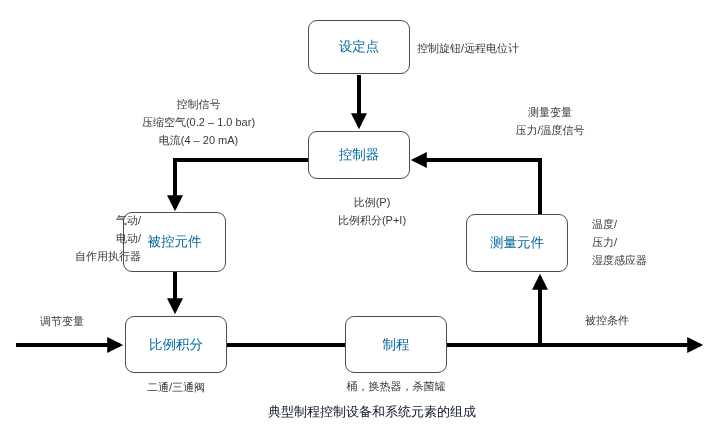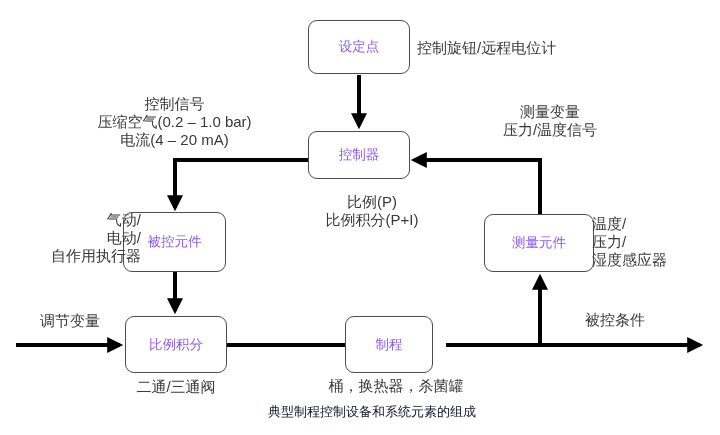--- a/index.html
+++ b/index.html
@@ -12,26 +12,26 @@
     overflow:hidden;
   }
   .wires{position:absolute;left:0;top:0;z-index:1;}
   .box{
     position:absolute;z-index:2;
     background:#ffffff;
     border:1.5px solid #4d4d4d;
     border-radius:9px;
     display:flex;align-items:center;justify-content:center;
     font-size:13.5px;
-    color:#8b5cf6;
+    color:#0369a1;
     box-sizing:border-box;
   }
   .lbl{
     position:absolute;z-index:2;
-    font-size:15px;
+    font-size:11px;
     line-height:18px;
     white-space:nowrap;
     color:#3a3a3a;
   }
   .lbl.center{text-align:center;}
   .lbl.right{text-align:right;padding-left:28px;}
   .caption{
     position:absolute;z-index:2;
     font-size:13px;color:#0f172a;white-space:nowrap;
   }
@@ -64,35 +64,35 @@
   </div>
 
   <div class="box" style="left:308px;top:131px;width:102px;height:48px;">
     <span>控制器</span>
   </div>
 
   <div class="box" style="left:123px;top:212px;width:103px;height:60px;">
     <span>被控元件</span>
   </div>
 
-  <div class="box" style="left:484px;top:214px;width:110px;height:58px;">
+  <div class="box" style="left:466px;top:214px;width:102px;height:58px;">
     <span>测量元件</span>
   </div>
 
   <div class="box" style="left:125px;top:316px;width:102px;height:57px;">
     <span>比例积分</span>
   </div>
 
-  <div class="box" style="left:345px;top:316px;width:88px;height:57px;">
+  <div class="box" style="left:345px;top:316px;width:102px;height:57px;">
     <span>制程</span>
   </div>
 
   <div class="lbl" style="left:417px;top:39px;">控制旋钮/远程电位计</div>
 
-  <div class="lbl center" style="left:52px;top:95px;width:245px;">
+  <div class="lbl center" style="left:76px;top:95px;width:245px;">
     <div>控制信号</div>
     <div>压缩空气(0.2 – 1.0 bar)</div>
     <div>电流(4 – 20 mA)</div>
   </div>
 
   <div class="lbl center" style="left:460px;top:103px;width:180px;">
     <div>测量变量</div>
     <div>压力/温度信号</div>
   </div>
 

